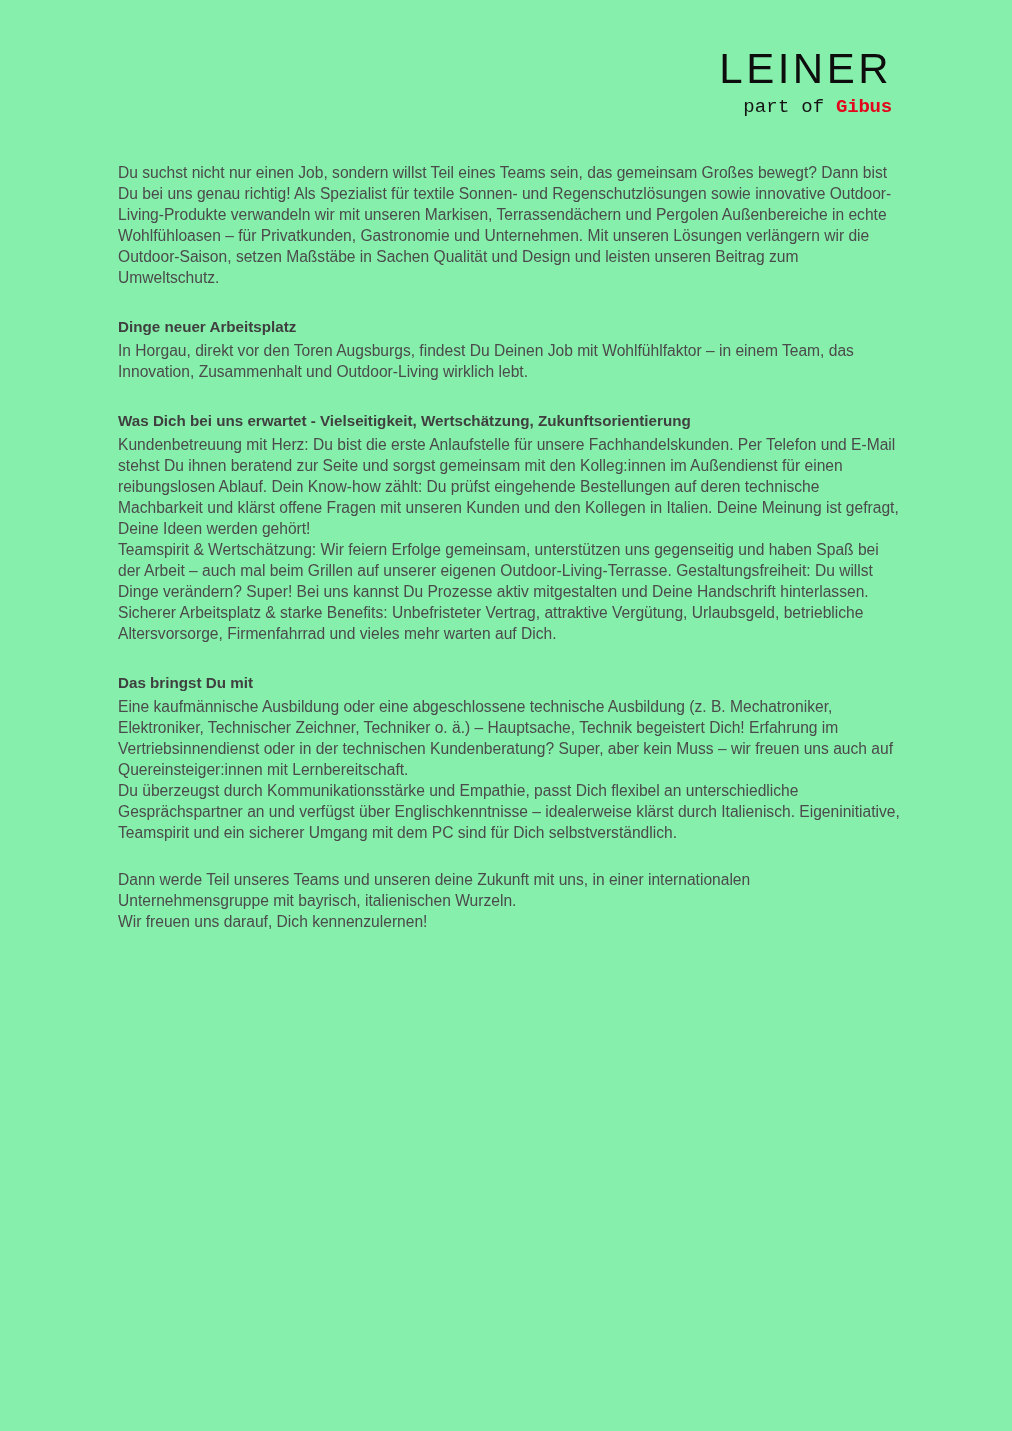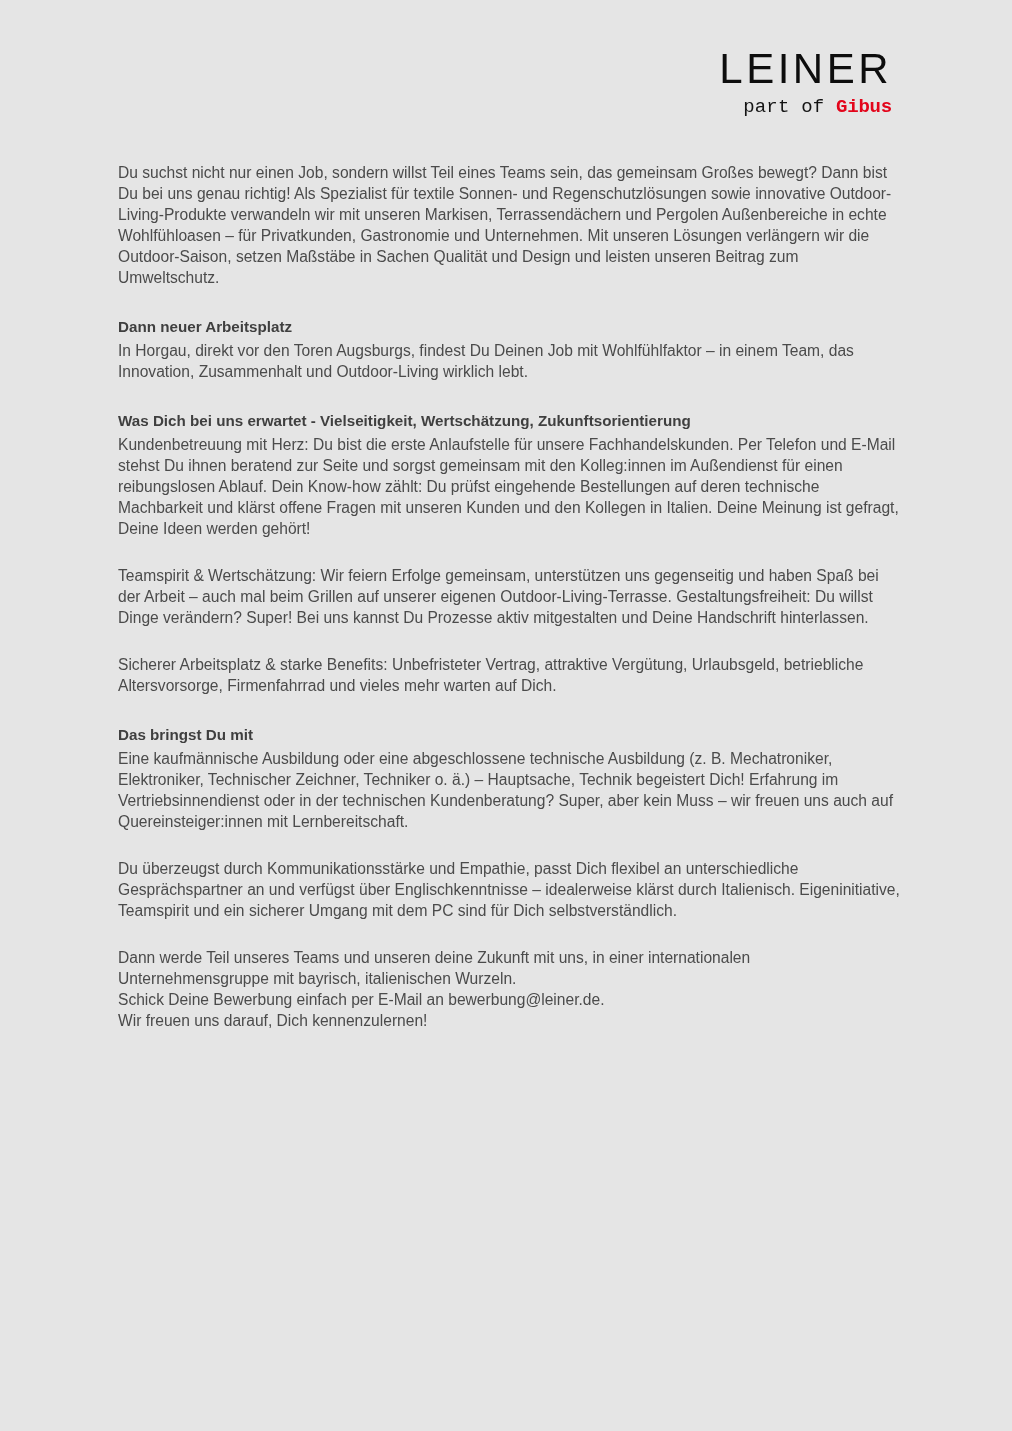--- a/index.html
+++ b/index.html
@@ -11,21 +11,21 @@
     width: 1012px;
     height: 1431px;
     font-family: "Liberation Sans", sans-serif;
     overflow: hidden;
     position: relative;
   }
   .page {
     position: relative;
     width: 1012px;
     height: 1431px;
-    background: #e5e5e5;
+    background: #86efac;
     box-sizing: border-box;
   }
 
   
   .logo-block {
     position: absolute;
     top: 48px;
     right: 120px;
     text-align: right;
     line-height: 1;
@@ -91,58 +91,56 @@
   }
 
   .sec-body {
     font-size: 15.6px;
     line-height: 21px;
     font-weight: 400;
     color: #4b4b4b;
     margin: 0;
   }
   .sec-body + .sec-body {
-    margin-top: 26px;
   }
 </style>
 </head>
 <body>
 
 <div class="page">
 
   <div class="logo-block">
     <span class="logo-word">LEINER</span>
     <span class="logo-sub"><span>part of </span><span class="brand">Gibus</span></span>
   </div>
 
   <div class="content">
 
 
     <div class="sec tight">
       <p class="sec-body">Du suchst nicht nur einen Job, sondern willst Teil eines Teams sein, das gemeinsam Großes bewegt? Dann bist Du bei uns genau richtig! Als Spezialist für textile Sonnen- und Regenschutzlösungen sowie innovative Outdoor-Living-Produkte verwandeln wir mit unseren Markisen, Terrassendächern und Pergolen Außenbereiche in echte Wohlfühloasen – für Privatkunden, Gastronomie und Unternehmen. Mit unseren Lösungen verlängern wir die Outdoor-Saison, setzen Maßstäbe in Sachen Qualität und Design und leisten unseren Beitrag zum Umweltschutz.</p>
     </div>
 
     <div class="sec">
-      <p class="sec-head">Dann neuer Arbeitsplatz</p>
+      <p class="sec-head">Dinge neuer Arbeitsplatz</p>
       <p class="sec-body">In Horgau, direkt vor den Toren Augsburgs, findest Du Deinen Job mit Wohlfühlfaktor – in einem Team, das Innovation, Zusammenhalt und Outdoor-Living wirklich lebt.</p>
     </div>
 
     <div class="sec">
       <p class="sec-head">Was Dich bei uns erwartet - Vielseitigkeit, Wertschätzung, Zukunftsorientierung</p>
       <p class="sec-body">Kundenbetreuung mit Herz: Du bist die erste Anlaufstelle für unsere Fachhandelskunden. Per Telefon und E-Mail stehst Du ihnen beratend zur Seite und sorgst gemeinsam mit den Kolleg:innen im Außendienst für einen reibungslosen Ablauf. Dein Know-how zählt: Du prüfst eingehende Bestellungen auf deren technische Machbarkeit und klärst offene Fragen mit unseren Kunden und den Kollegen in Italien. Deine Meinung ist gefragt, Deine Ideen werden gehört!</p>
       <p class="sec-body">Teamspirit &amp; Wertschätzung: Wir feiern Erfolge gemeinsam, unterstützen uns gegenseitig und haben Spaß bei der Arbeit – auch mal beim Grillen auf unserer eigenen Outdoor-Living-Terrasse. Gestaltungsfreiheit: Du willst Dinge verändern? Super! Bei uns kannst Du Prozesse aktiv mitgestalten und Deine Handschrift hinterlassen.</p>
       <p class="sec-body">Sicherer Arbeitsplatz &amp; starke Benefits: Unbefristeter Vertrag, attraktive Vergütung, Urlaubsgeld, betriebliche Altersvorsorge, Firmenfahrrad und vieles mehr warten auf Dich.</p>
     </div>
 
     <div class="sec">
       <p class="sec-head">Das bringst Du mit</p>
       <p class="sec-body">Eine kaufmännische Ausbildung oder eine abgeschlossene technische Ausbildung (z. B. Mechatroniker, Elektroniker, Technischer Zeichner, Techniker o. ä.) – Hauptsache, Technik begeistert Dich! Erfahrung im Vertriebsinnendienst oder in der technischen Kundenberatung? Super, aber kein Muss – wir freuen uns auch auf Quereinsteiger:innen mit Lernbereitschaft.</p>
       <p class="sec-body">Du überzeugst durch Kommunikationsstärke und Empathie, passt Dich flexibel an unterschiedliche Gesprächspartner an und verfügst über Englischkenntnisse – idealerweise klärst durch Italienisch. Eigeninitiative, Teamspirit und ein sicherer Umgang mit dem PC sind für Dich selbstverständlich.</p>
     </div>
 
     <div class="sec">
       <p class="sec-body">Dann werde Teil unseres Teams und unseren deine Zukunft mit uns, in einer internationalen Unternehmensgruppe mit bayrisch, italienischen Wurzeln.</p>
-      <p class="sec-body" style="margin-top:0">Schick Deine Bewerbung einfach per E-Mail an bewerbung@leiner.de.</p>
       <p class="sec-body" style="margin-top:0">Wir freuen uns darauf, Dich kennenzulernen!</p>
     </div>
 
   </div>
 </div>
 
 </body></html>

